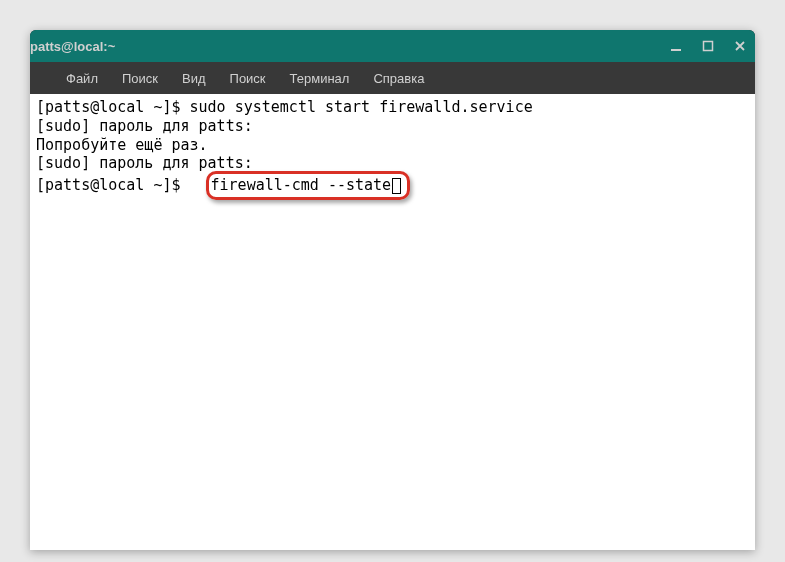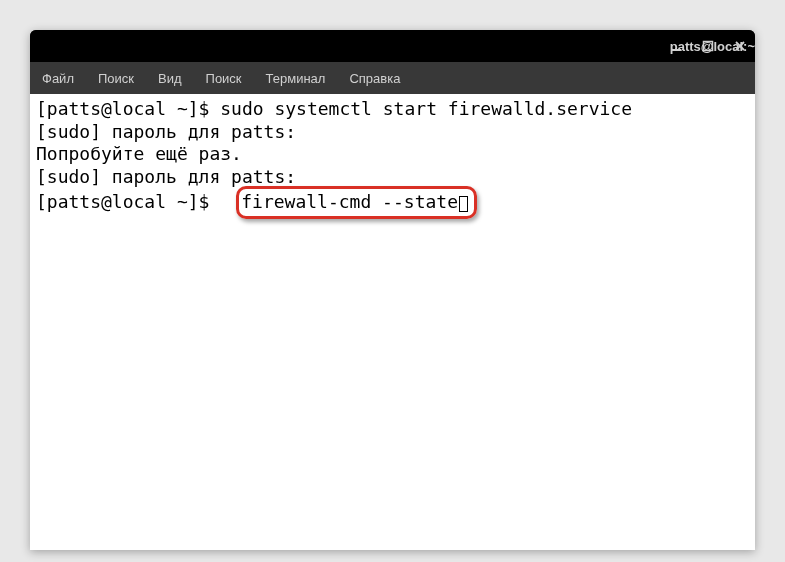--- a/index.html
+++ b/index.html
@@ -17,25 +17,25 @@
     .window {
       background: #2b2b2b;
       border-radius: 6px 6px 0 0;
       width: 100%;
       height: 100%;
       display: flex;
       flex-direction: column;
       box-shadow: 0 2px 10px rgba(0,0,0,0.3);
     }
     .titlebar {
-      background: #000000;
+      background: #0f766e;
       height: 32px;
       display: flex;
       align-items: center;
-      justify-content: flex-end;
+      justify-content: flex-start;
       position: relative;
       border-radius: 6px 6px 0 0;
     }
     .title {
       color: #d0d0d0;
       font-family: sans-serif;
       font-size: 13px;
       font-weight: bold;
     }
     .window-controls {
@@ -56,36 +56,36 @@
     }
     .win-btn svg {
       width: 12px;
       height: 12px;
     }
     .menubar {
       background: #383838;
       height: 32px;
       display: flex;
       align-items: center;
-      padding: 0 2px;
+      padding: 0 26px;
       gap: 4px;
     }
     .menu-item {
       color: #d0d0d0;
       font-family: sans-serif;
       font-size: 13px;
       padding: 4px 10px;
       cursor: pointer;
     }
     .terminal-body {
       background: #ffffff;
       flex: 1;
       padding: 4px 6px;
       font-family: "DejaVu Sans Mono", "Courier New", monospace;
-      font-size: 18px;
+      font-size: 15px;
       color: #000000;
       line-height: 1.25;
       overflow: hidden;
       white-space: pre;
     }
     .line {
       display: block;
     }
     .highlight-box {
       display: inline-block;

